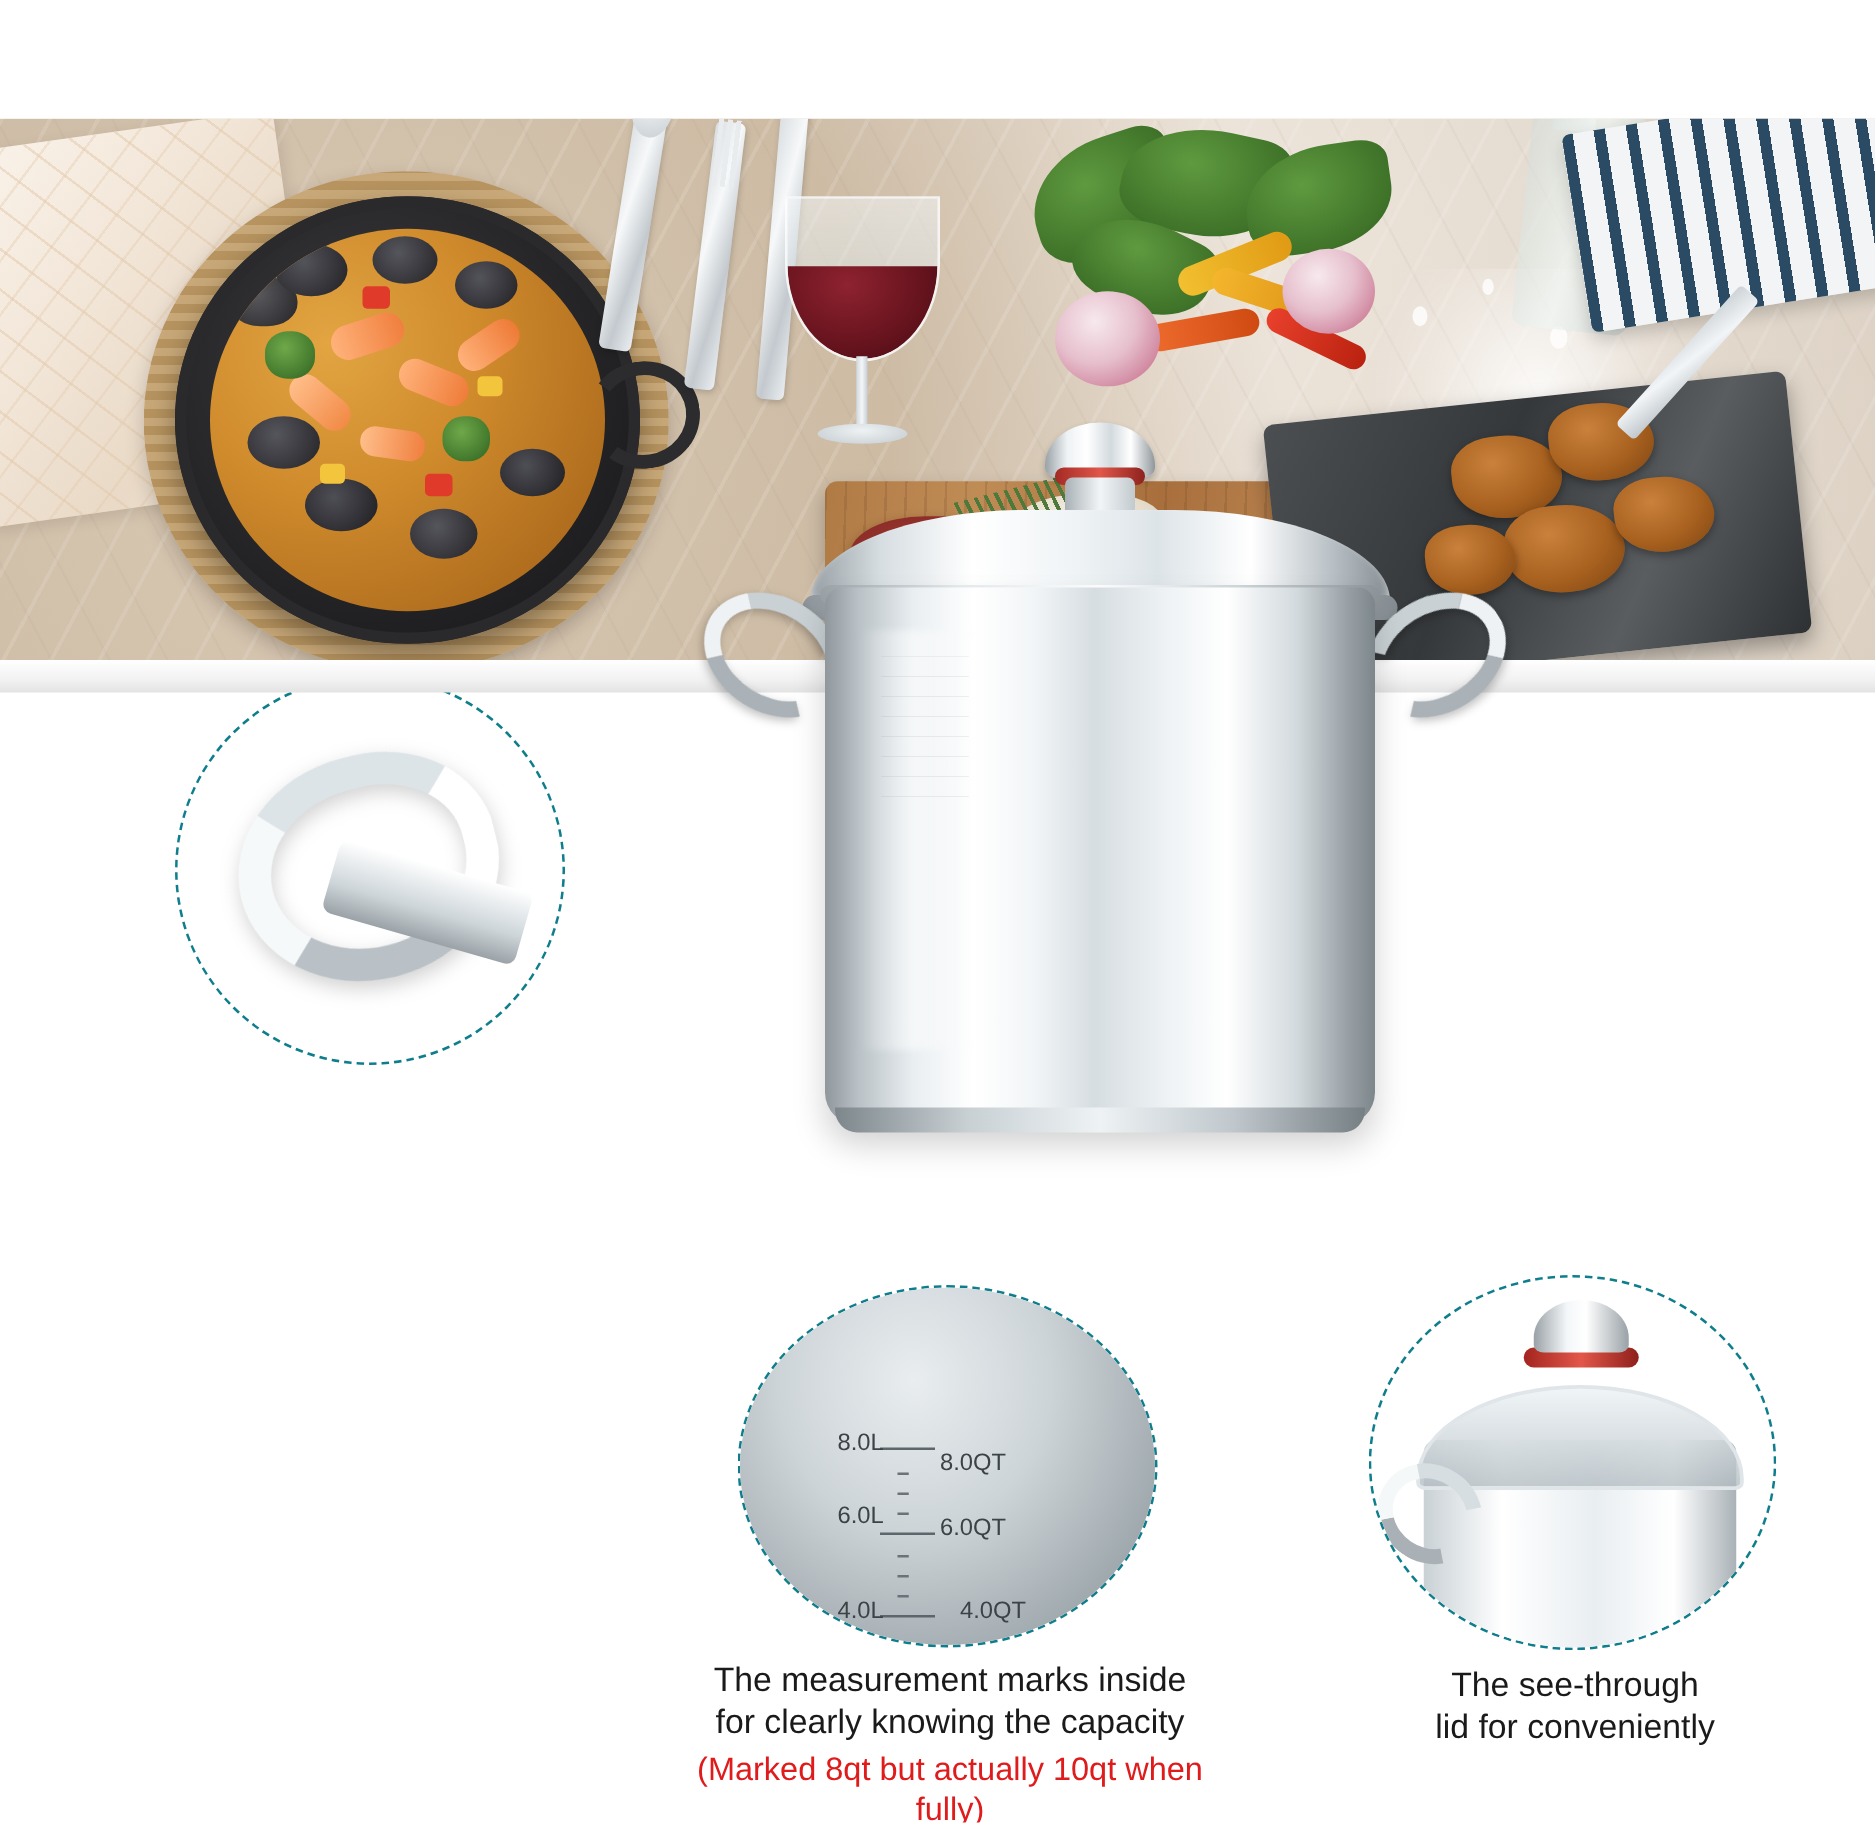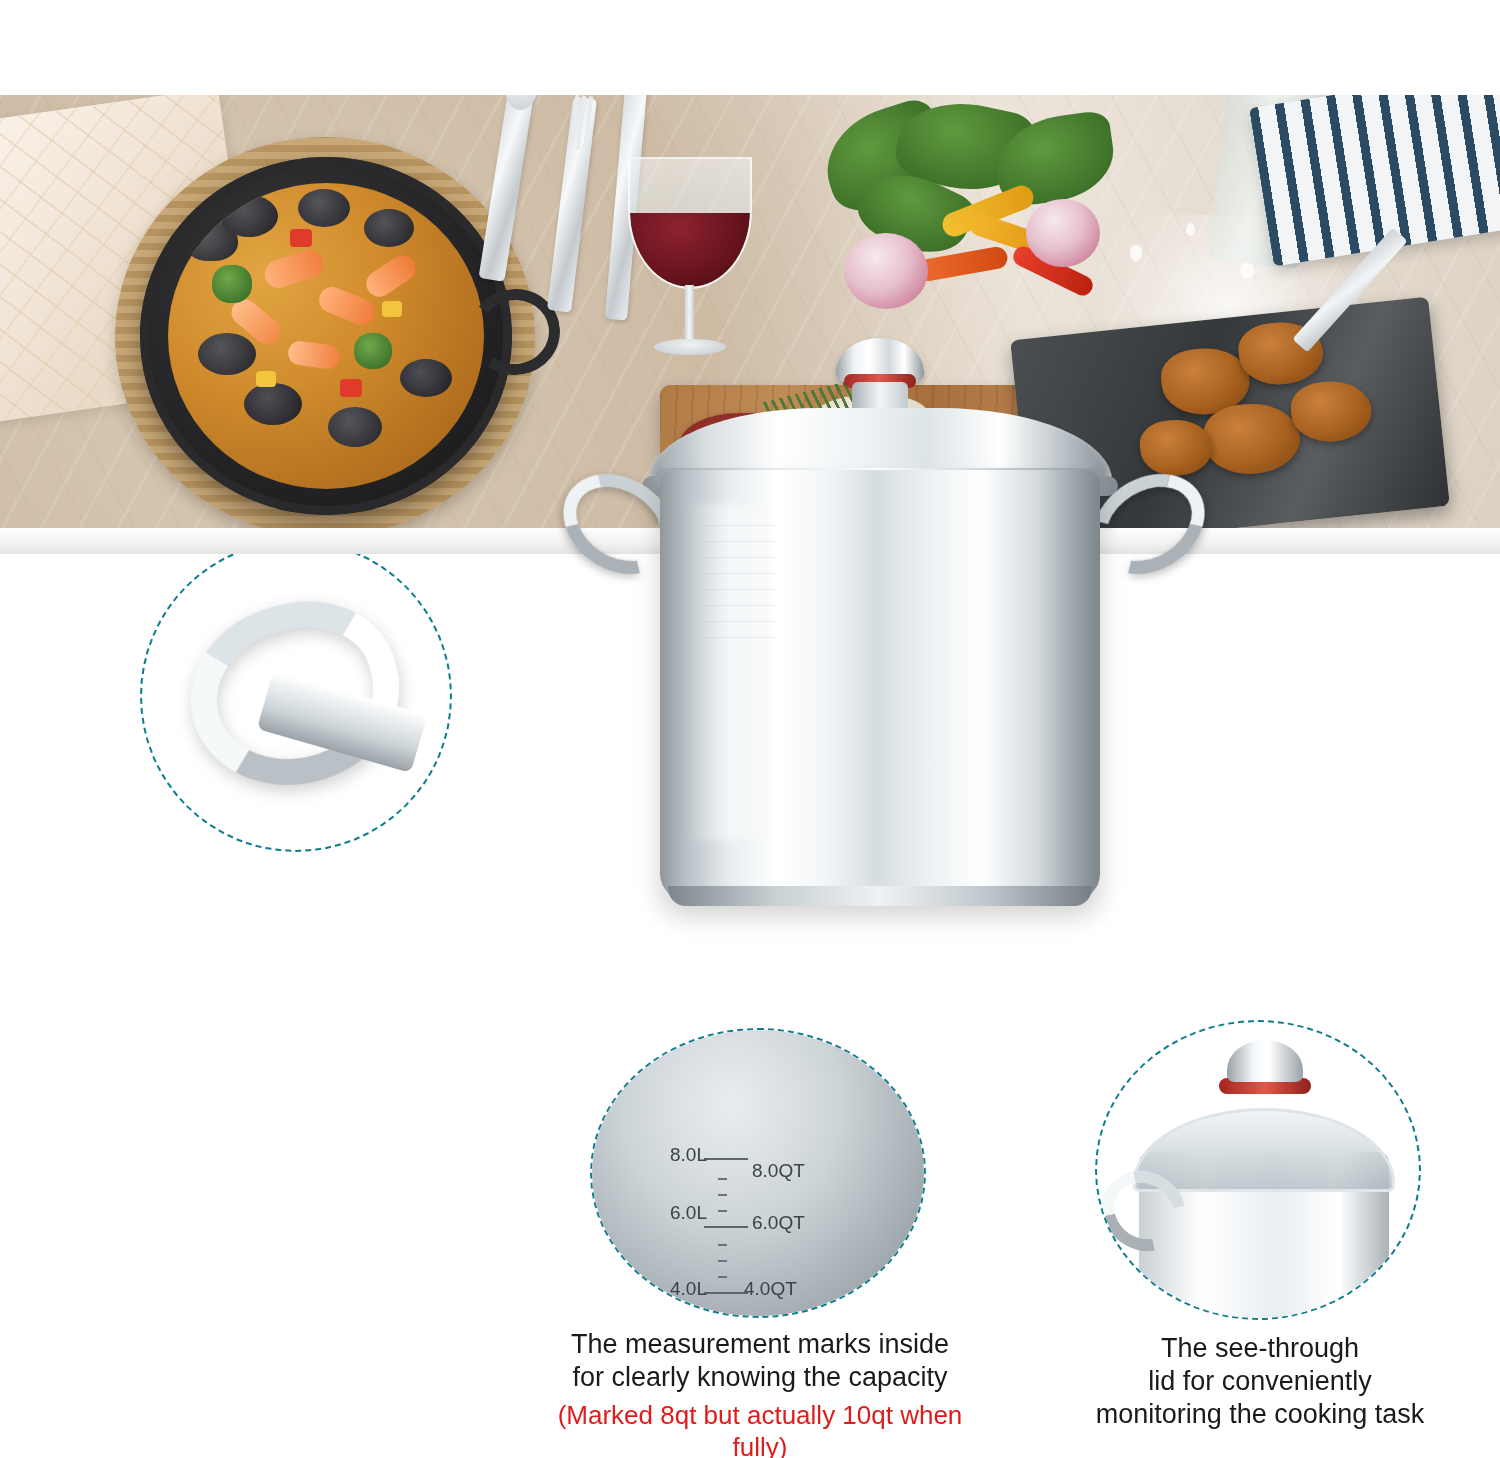--- a/index.html
+++ b/index.html
@@ -700,37 +700,36 @@
       <span class="meas-tick" style="left:126px; top:164px;"></span>
       <span class="meas-tick" style="left:126px; top:180px;"></span>
       <span class="meas-line" style="left:112px; top:196px; width:44px;"></span>
       <span class="meas-lbl" style="left:78px; top:172px;">6.0L</span>
       <span class="meas-lbl" style="left:160px; top:182px;">6.0QT</span>
       <span class="meas-tick" style="left:126px; top:214px;"></span>
       <span class="meas-tick" style="left:126px; top:230px;"></span>
       <span class="meas-tick" style="left:126px; top:246px;"></span>
       <span class="meas-line" style="left:112px; top:262px; width:44px;"></span>
       <span class="meas-lbl" style="left:78px; top:248px;">4.0L</span>
-      <span class="meas-lbl" style="left:152px; top:248px;">4.0QT</span>
+      <span class="meas-lbl" style="left:176px; top:248px;">4.0QT</span>
     </div>
     <div class="cap" style="left:-60px; top:300px; width:460px;">
       <div>The measurement marks inside</div>
       <div>for clearly knowing the capacity</div>
       <div class="cap-note" style="margin-top:6px;">(Marked 8qt but actually 10qt when fully)</div>
     </div>
   </div>
 
   <div class="callout" id="callout-lid" style="left:1095px; top:1020px; width:330px; height:380px;">
     <div class="circle-dashed">
       <div class="lid-zoom-body"></div>
       <div class="lid-zoom-glass"></div>
       <div class="lid-zoom-ring"></div>
       <div class="lid-zoom-knob"></div>
       <div class="lid-zoom-handle"></div>
     </div>
     <div class="cap" style="left:-30px; top:312px; width:390px;">
       <div>The see-through</div>
       <div>lid for conveniently</div>
-      <div>monitoring the cooking task</div>
     </div>
   </div>
 
 </div>
 
 </body></html>

